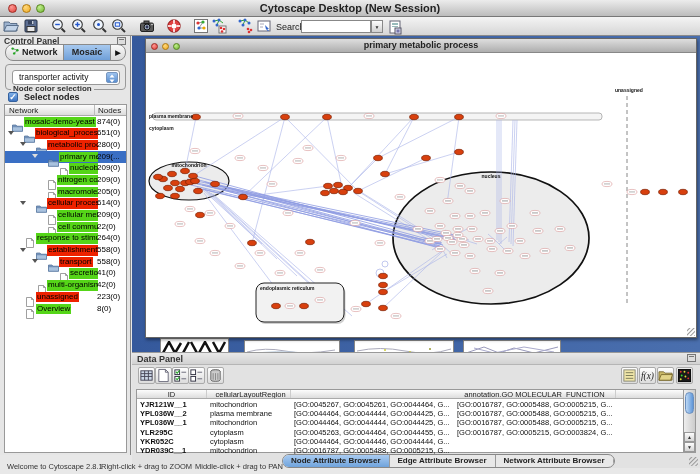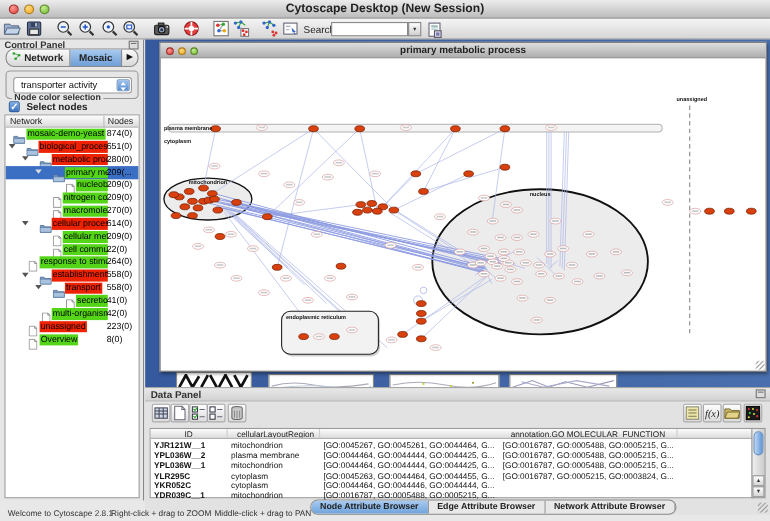--- a/index.html
+++ b/index.html
@@ -282,21 +282,21 @@
               </svg></span>
             <span class="tlabel green" style="left: 52px; max-width: 41px;">nitrogen compo</span>
             <span class="tval">209(0)</span>
           </div>
           <div class="trow">
             <span class="ticon" style="left: 43px;"><svg width="8" height="10" viewBox="0 0 8 10">
                 <path d="M0.5,0.5 h5 l2,2 v7 h-7 z" fill="#fff" stroke="#888" stroke-width="0.8"></path>
                 <path d="M5.5,0.5 v2 h2" fill="none" stroke="#888" stroke-width="0.8"></path>
               </svg></span>
             <span class="tlabel green" style="left: 52px; max-width: 41px;">macromolecule</span>
-            <span class="tval">270(0)</span>
+            <span class="tval">205(0)</span>
           </div>
           <div class="trow">
             <span class="tri" style="left: 15px;"></span>
             <span class="ticon" style="left: 31px;"><svg width="11" height="9" viewBox="0 0 11 9">
                 <path d="M0.5,2 h3.5 l1,1.2 h5.5 v5 h-10 z" fill="#7f9fc6" stroke="#4a6a94" stroke-width="0.7"></path>
                 <path d="M0.5,3.8 h10 v4.4 h-10 z" fill="#a9c2de" stroke="#4a6a94" stroke-width="0.5"></path>
               </svg></span>
             <span class="tlabel red" style="left: 42px; max-width: 51px;">cellular process</span>
             <span class="tval">614(0)</span>
           </div>

